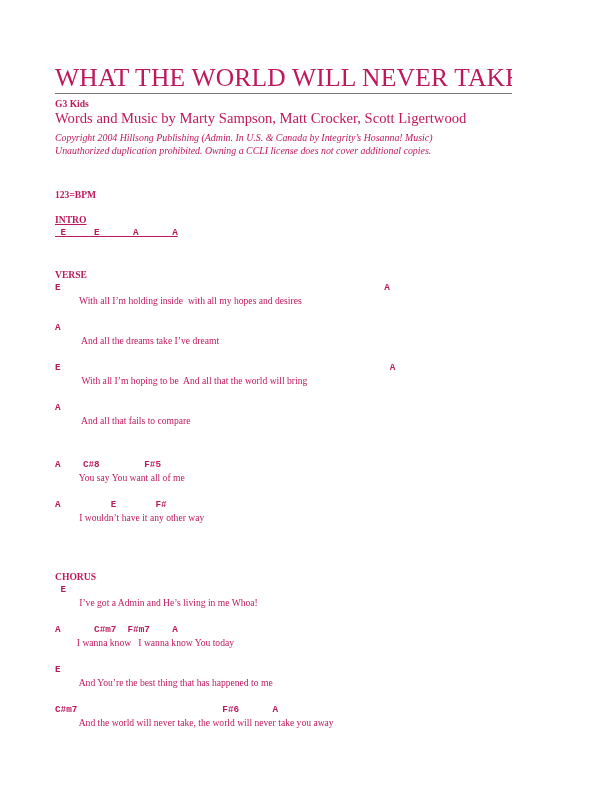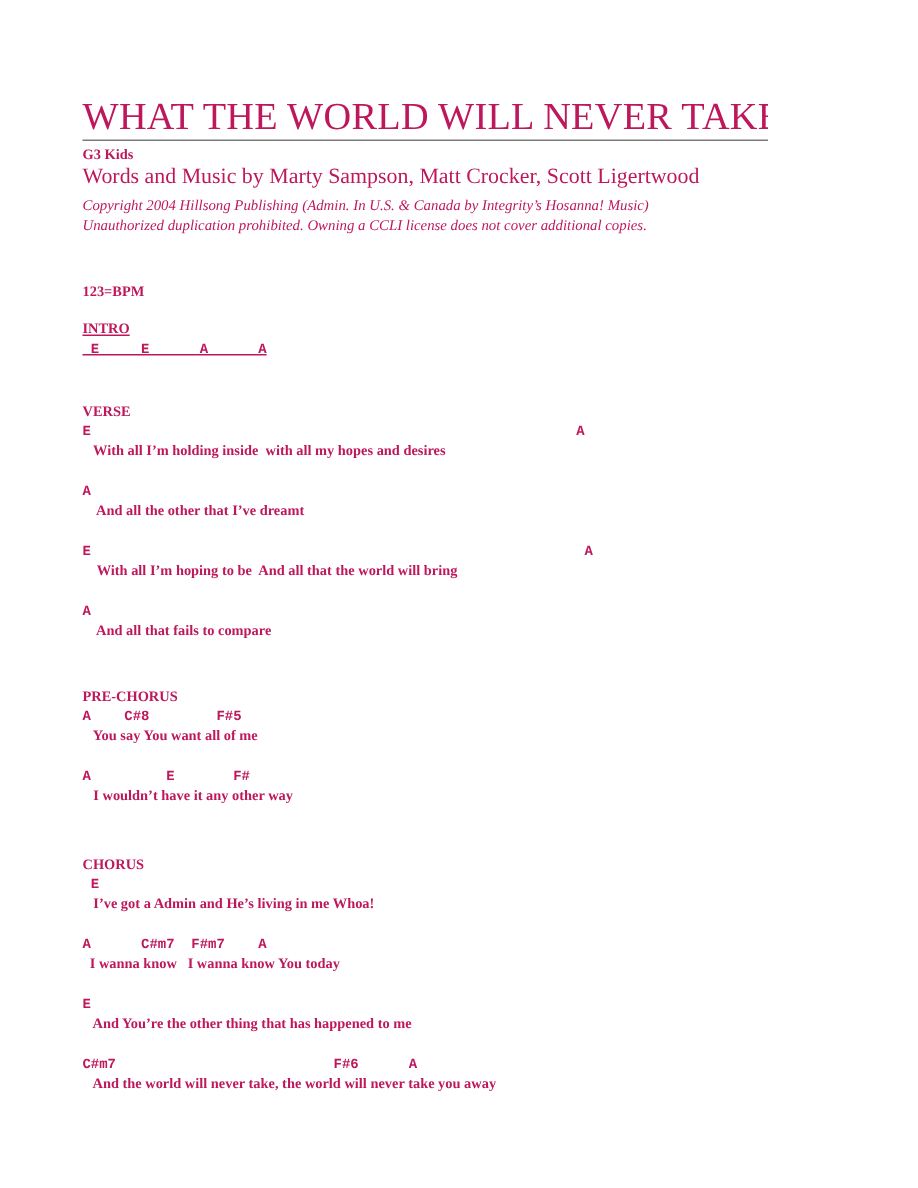--- a/index.html
+++ b/index.html
@@ -83,23 +83,24 @@
   .chordline {
     font-family: "Liberation Mono", "DejaVu Sans Mono", monospace;
     font-size: 9.3px;
     font-weight: bold;
     white-space: pre;
     line-height: 13px;
     letter-spacing: 0px;
   }
   .lyricline {
     font-size: 9.6px;
-    font-weight: bold;
+    font-weight: normal;
     white-space: pre;
     line-height: 14px;
+    margin-left: 17px;
   }
   .gap { height: 13px; }
 </style>
 </head>
 <body>
 
 <div class="page">
 
   <div class="title">WHAT THE WORLD WILL NEVER TAKE</div>
   <div class="title-rule"></div>
@@ -115,46 +116,45 @@
     <div class="sec-head">INTRO</div>
     <div class="chordline"> E     E      A      A</div>
   </div>
 
   <div class="section" style="top:268px;">
     <div class="sec-head">VERSE</div>
     <div class="chordline">E                                                          A</div>
     <div class="lyricline">   With all I’m holding inside  with all my hopes and desires</div>
     <div class="gap"></div>
     <div class="chordline">A</div>
-    <div class="lyricline">    And all the other that I’ve dreamt</div>
+    <div class="lyricline">    And all the dreams take I’ve dreamt</div>
     <div class="gap"></div>
     <div class="chordline">E                                                           A</div>
     <div class="lyricline">    With all I’m hoping to be  And all that the world will bring</div>
     <div class="gap"></div>
     <div class="chordline">A</div>
     <div class="lyricline">    And all that fails to compare</div>
   </div>
 
   <div class="section" style="top:458px;">
-    <div class="sec-head">PRE-CHORUS</div>
     <div class="chordline">A    C#8        F#5</div>
     <div class="lyricline">   You say You want all of me</div>
     <div class="gap"></div>
     <div class="chordline">A         E       F#</div>
     <div class="lyricline">   I wouldn’t have it any other way</div>
   </div>
 
   <div class="section" style="top:570px;">
     <div class="sec-head">CHORUS</div>
     <div class="chordline"> E</div>
     <div class="lyricline">   I’ve got a Admin and He’s living in me Whoa!</div>
     <div class="gap"></div>
     <div class="chordline">A      C#m7  F#m7    A</div>
     <div class="lyricline">  I wanna know   I wanna know You today</div>
     <div class="gap"></div>
     <div class="chordline">E</div>
-    <div class="lyricline">   And You’re the other thing that has happened to me</div>
+    <div class="lyricline">   And You’re the best thing that has happened to me</div>
     <div class="gap"></div>
     <div class="chordline">C#m7                          F#6      A</div>
     <div class="lyricline">   And the world will never take, the world will never take you away</div>
   </div>
 
 </div>
 
 </body></html>

